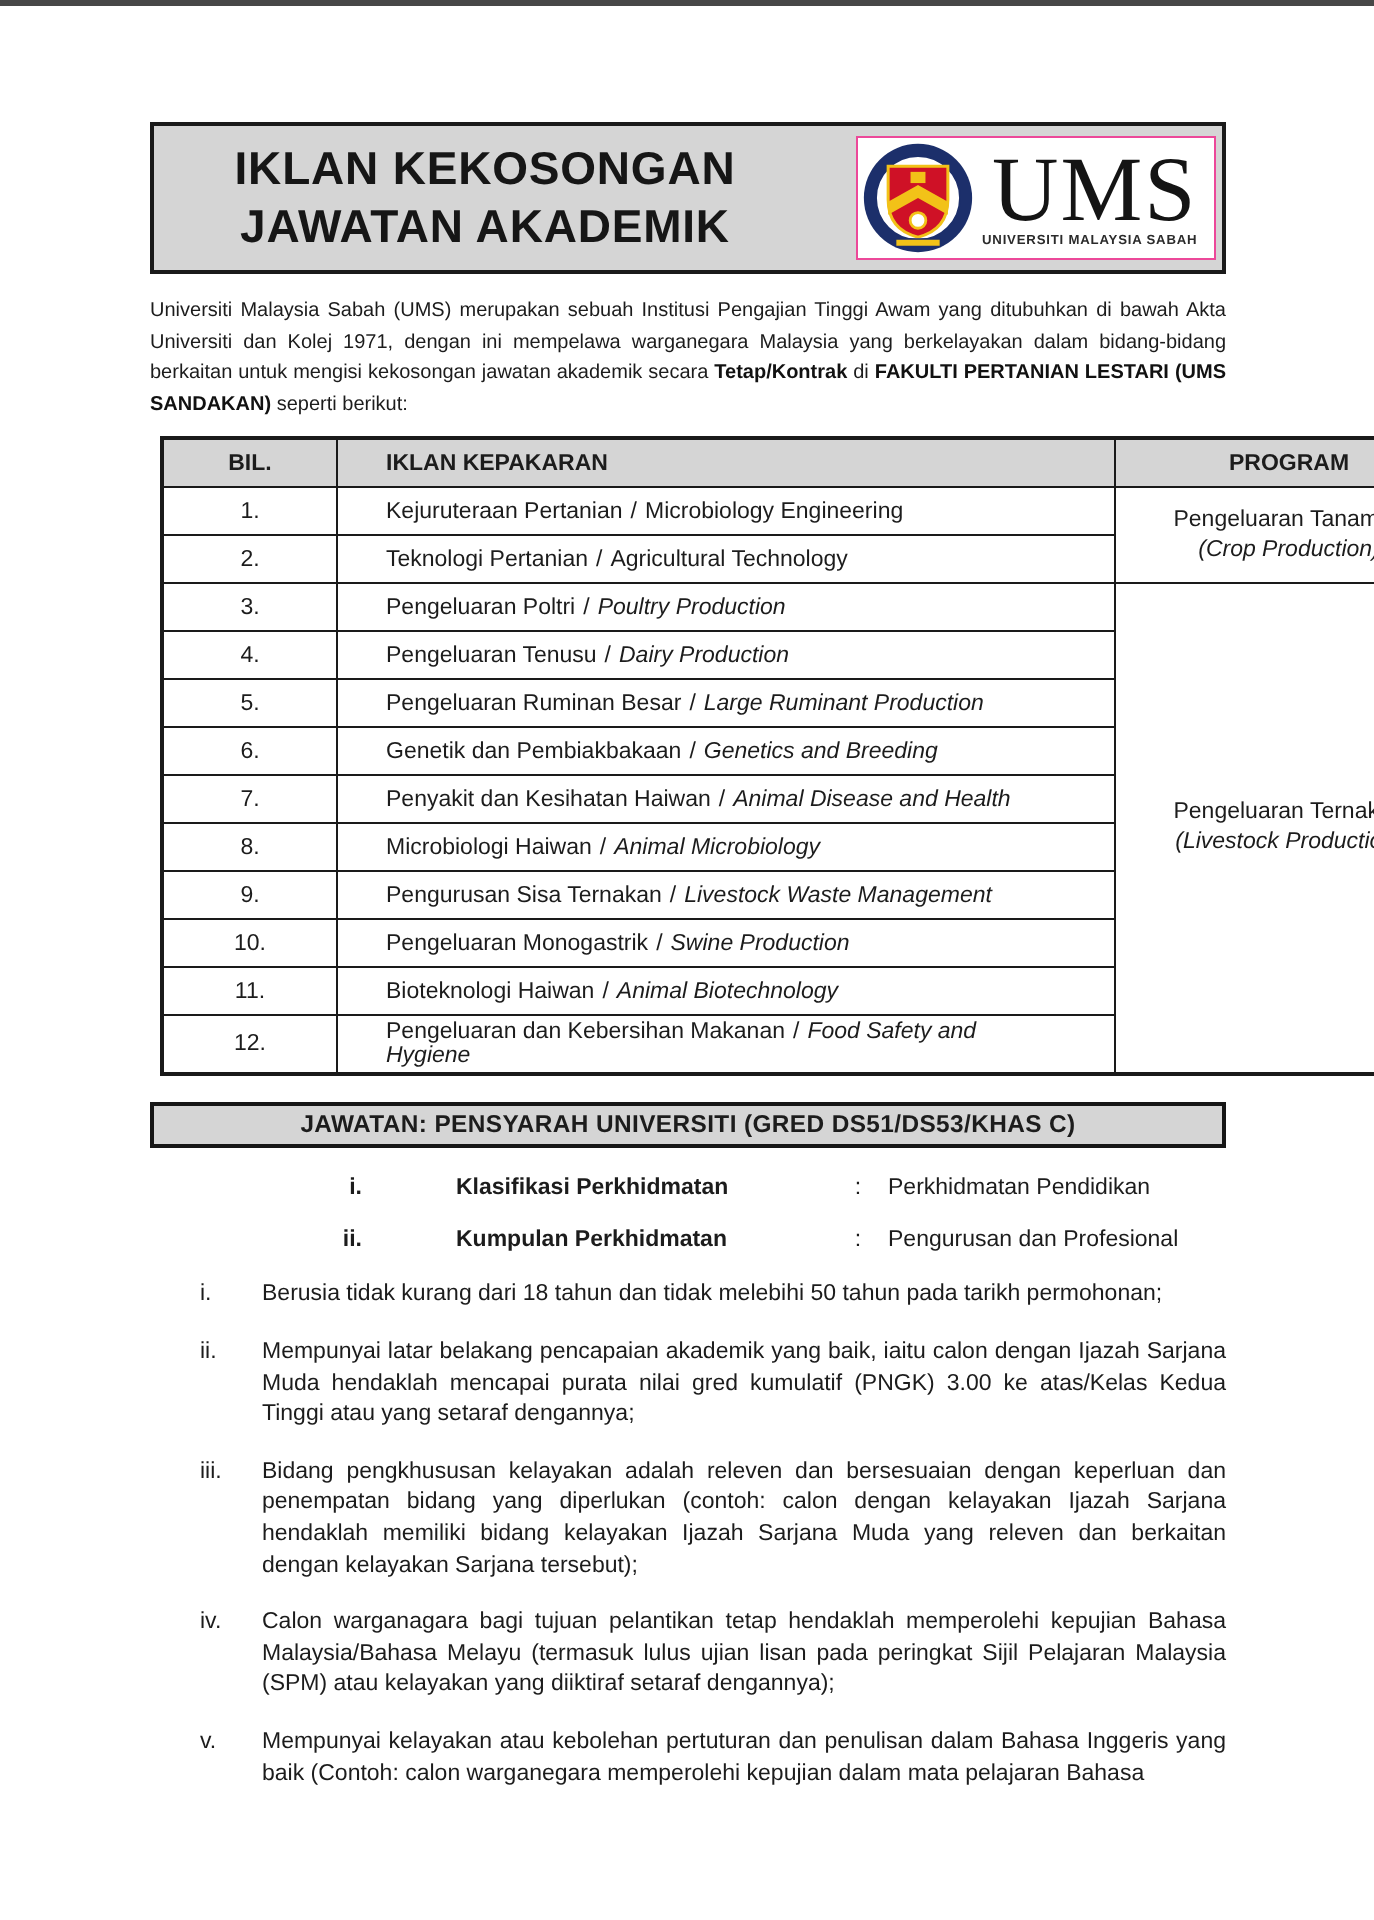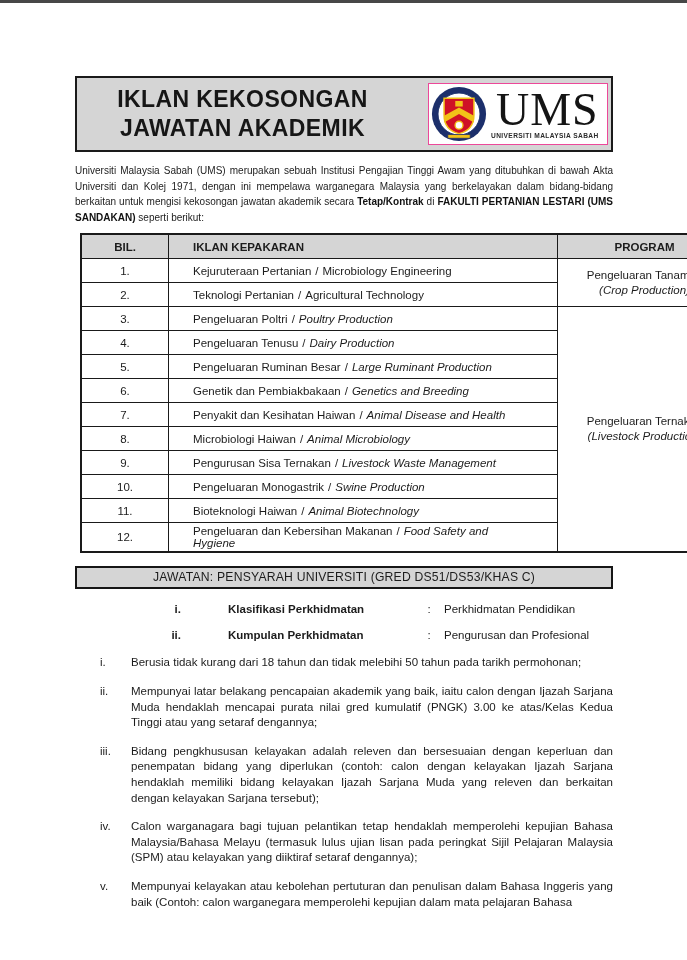--- a/index.html
+++ b/index.html
@@ -7,21 +7,21 @@
     width:687px;height:960px;background:#ffffff;
     font-family:"Liberation Sans", sans-serif;color:#1c1c1c;
     -webkit-font-smoothing:antialiased;
   }
   .page{position:relative;width:687px;height:960px;overflow:hidden;background:#fff;}
   .top-strip{height:3px;width:100%;background:#474747;}
   .content{margin:0 74px 0 75px;}
 
   
   .header-box{
-    margin-top:73px;height:72px;border:2px solid #1a1a1a;background:#d5d5d5;
+    margin-top:58px;height:72px;border:2px solid #1a1a1a;background:#d5d5d5;
     display:flex;align-items:center;gap:20px;
   }
   .title{flex:1;text-align:center;font-weight:bold;font-size:23px;line-height:29px;letter-spacing:.4px;color:#161616;}
   .logo-box{
     background:#fff;border:1px solid #ec4899;height:62px;width:180px;margin-right:3px;
     display:flex;align-items:center;box-sizing:border-box;padding-left:2px;
   }
   .crest{width:56px;height:56px;flex-shrink:0;}
   .wordmark-wrap{display:flex;flex-direction:column;align-items:flex-end;margin-left:4px;}
   .wordmark{font-family:"Liberation Serif", serif;font-size:46px;line-height:42px;color:#141414;letter-spacing:1px;}
@@ -44,21 +44,21 @@
   td.no{text-align:center;}
   td.field{padding-left:10px;}
   td.prog{text-align:center;vertical-align:middle;line-height:15px;}
   .prog-en{font-style:italic;}
   .sep{margin:0 4px;}
   em{font-style:italic;}
 
   
   .bar{
     margin-top:13px;border:2px solid #161616;background:#d5d5d5;
-    text-align:center;font-weight:normal;font-size:12.2px;padding:2px 0 3px;
+    text-align:center;font-weight:bold;font-size:12.2px;padding:2px 0 3px;
     letter-spacing:.2px;
   }
 
   
   .service-rows{margin-top:14px;}
   .service-row{display:flex;margin:0 0 14px 86px;font-size:11.5px;}
   .si-num{font-weight:bold;width:20px;text-align:right;margin-right:7px;}
   .si-label{font-weight:bold;width:186px;padding-left:40px;}
   .si-colon{width:30px;text-align:center;}
   .si-value{}

